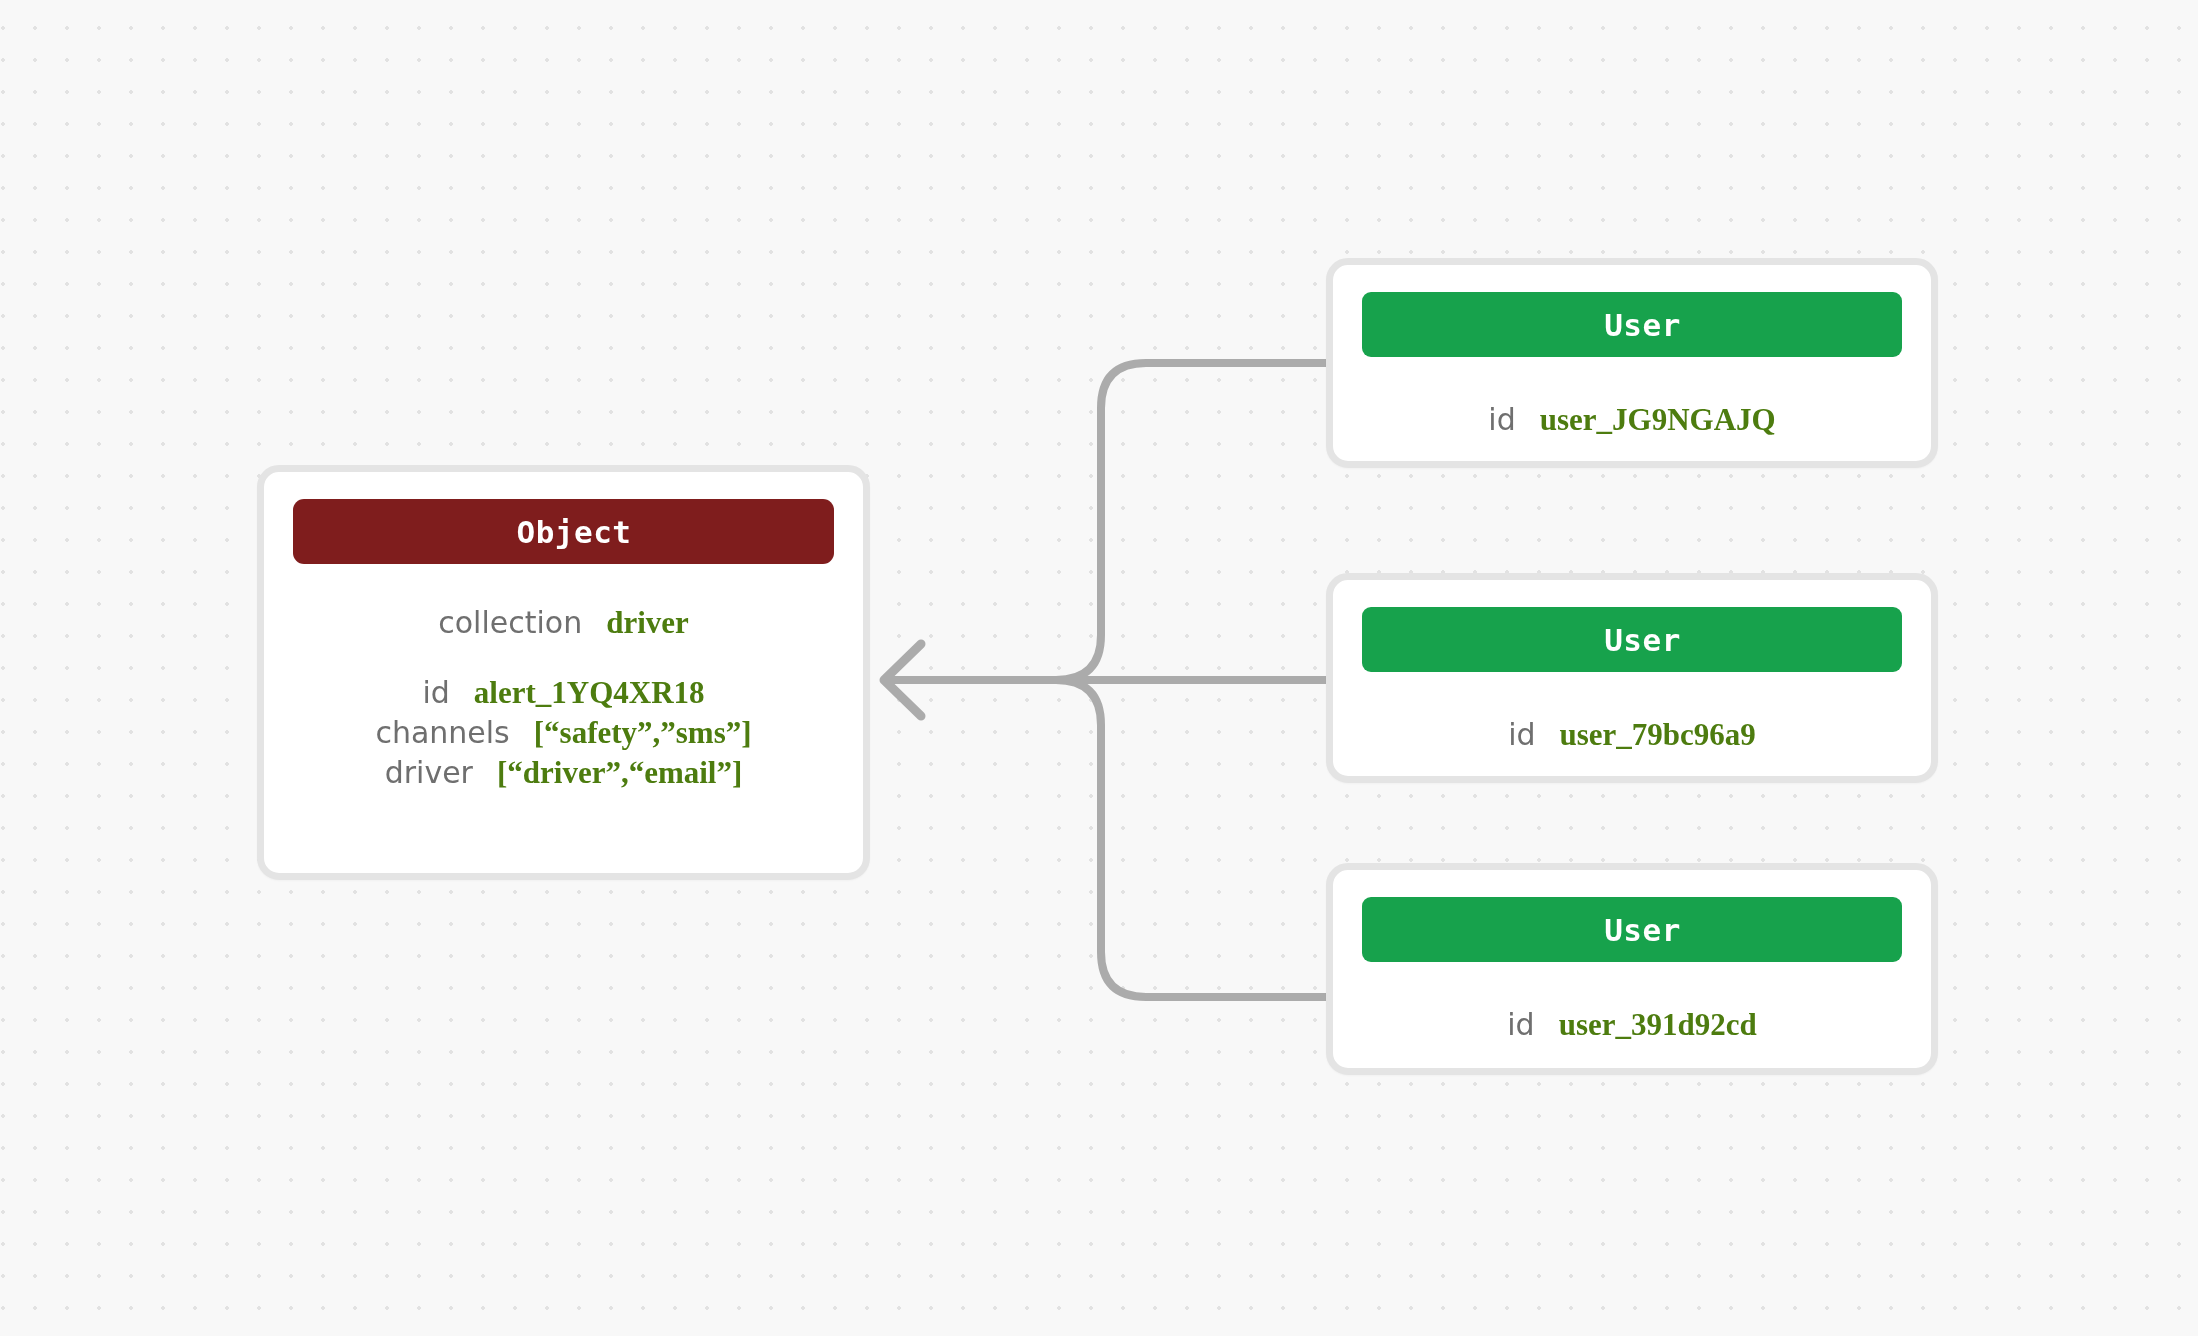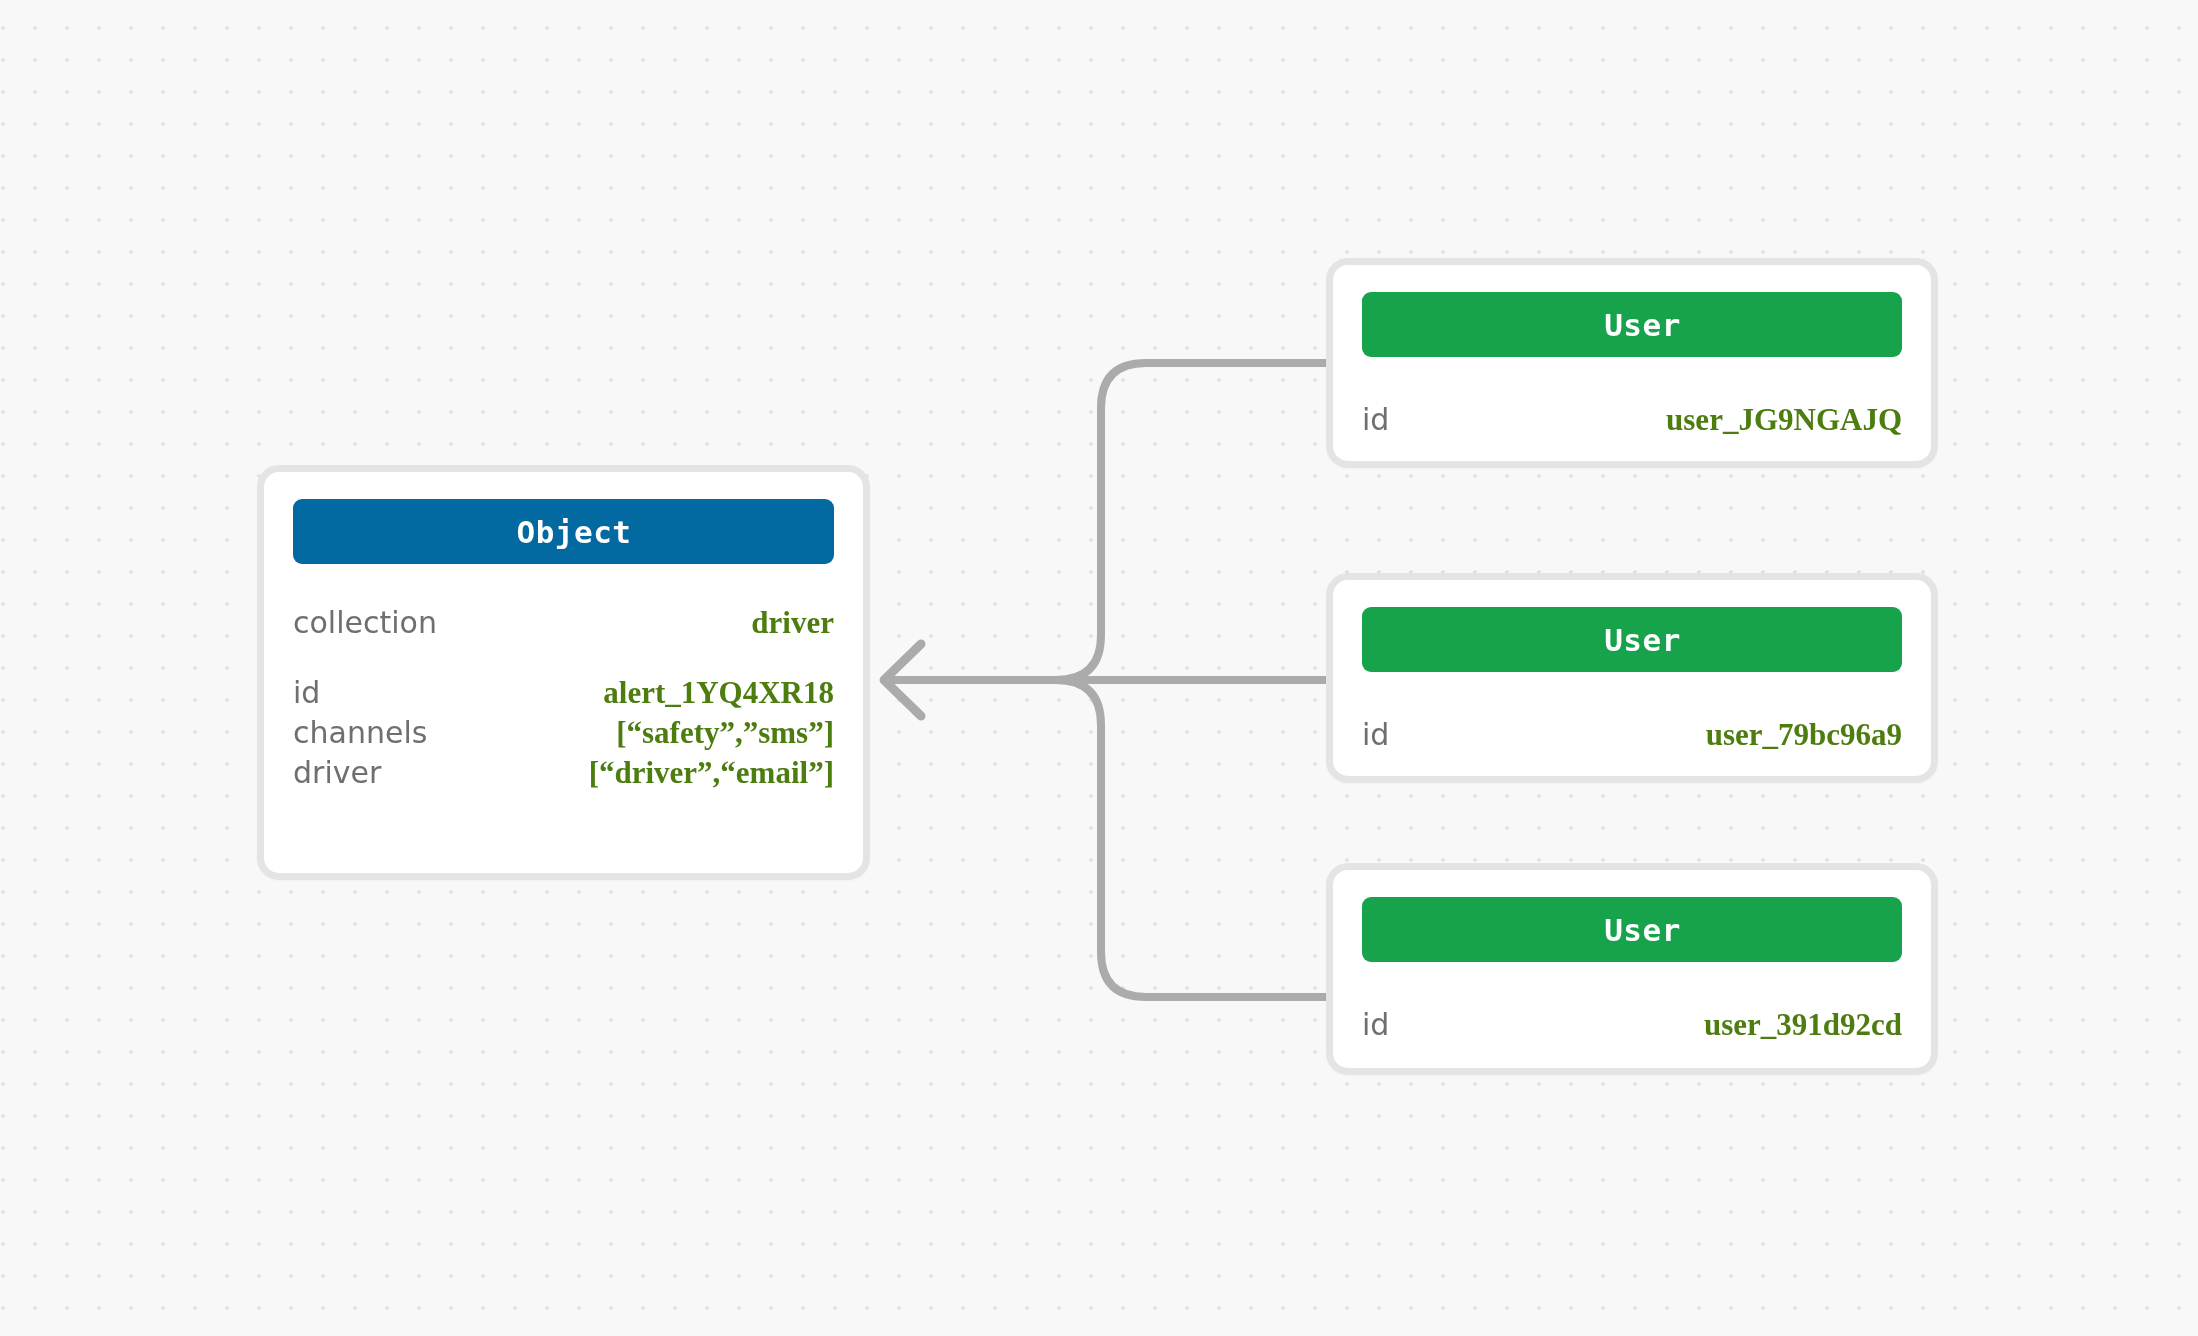--- a/index.html
+++ b/index.html
@@ -61,28 +61,28 @@
     display: flex;
     align-items: center;
     justify-content: center;
     color: #ffffff;
     font-family: "DejaVu Sans Mono", monospace;
     font-size: 31px;
     font-weight: 600;
     letter-spacing: 0.5px;
     padding-left: 21px;
   }
-  .object-header { background: #0369a1; }
+  .object-header { background: #7f1d1d; border-radius: 11px; }
   .user-header   { background: #17a24c; }
   .rows {
     padding: 0 29px;
   }
   .row {
     display: flex;
-    justify-content: space-between;
+    justify-content: center;
     align-items: baseline;
     line-height: 40px;
     gap: 24px;
   }
   .row-0 { margin-top: 39px; }
   .row-1 { margin-top: 30px; }
   .row-2, .row-3 { margin-top: 0; }
   .user-card .row { margin-top: 43px; }
   .field-label {
     font-family: "DejaVu Sans", "Liberation Sans", sans-serif;

